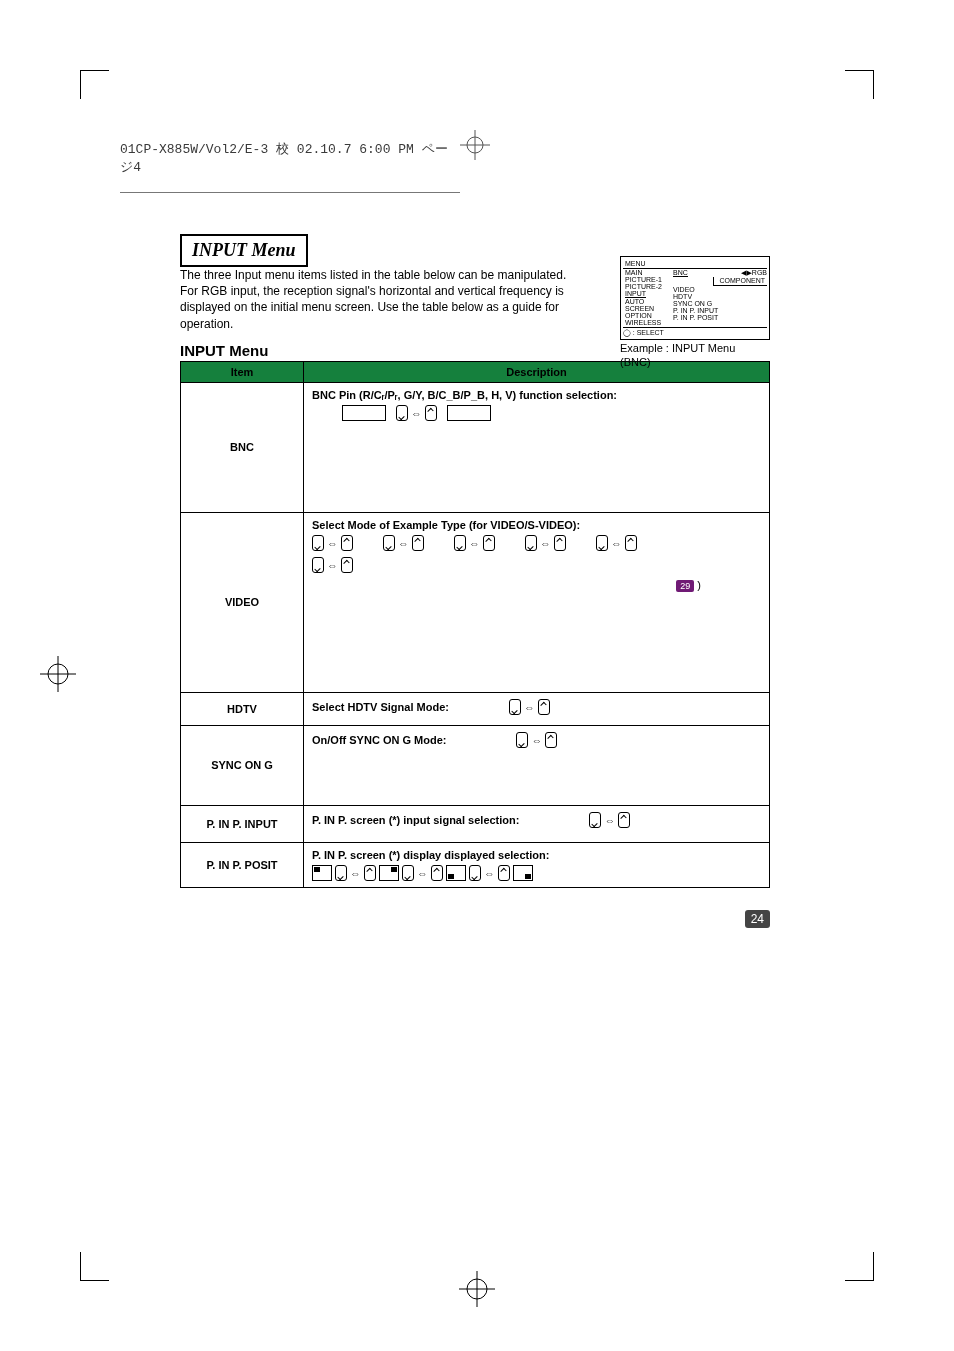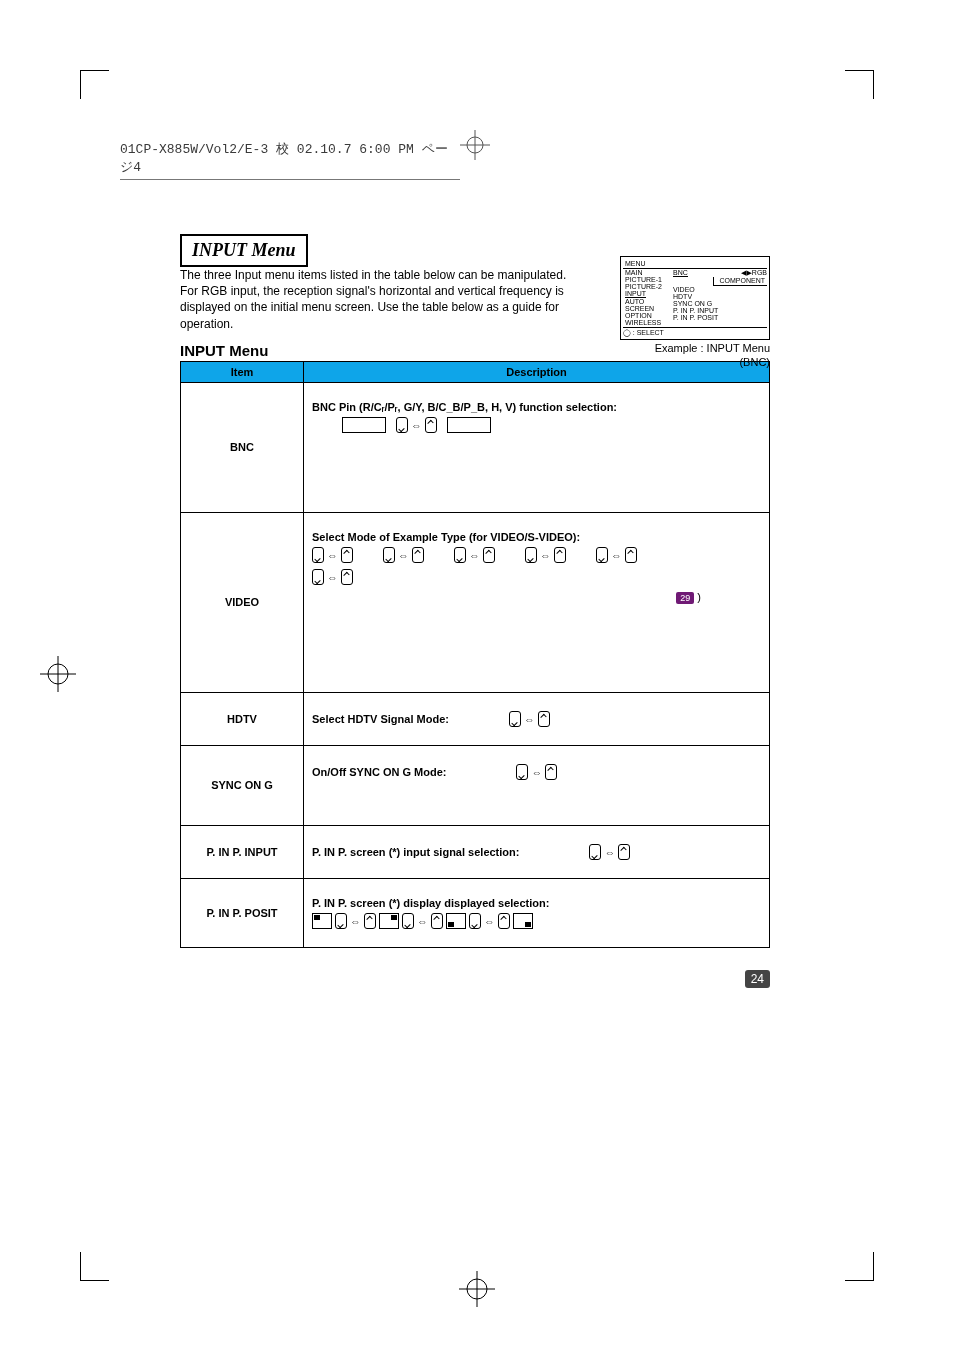--- a/index.html
+++ b/index.html
@@ -66,21 +66,21 @@
     transform: translateX(-50%);
   }
   .slugline {
     position: absolute;
     top: 140px;
     left: 120px;
     font-family: "Courier New", monospace;
     font-size: 13px;
     color: #3a3a3a;
     border-bottom: 1px solid #777;
-    padding-bottom: 3px;
+    padding-bottom: 16px;
     width: 340px;
   }
   .slugline-reg {
     position: absolute;
     top: 130px;
     left: 460px;
   }
   .content {
     position: absolute;
     top: 220px;
@@ -141,21 +141,21 @@
   }
   .menu-fig-sel {
     display: inline-block;
     border-bottom: 1px solid #000;
   }
   .menu-fig-sel2 {
     display: inline-block;
     border-bottom: 1px solid #000;
   }
   .menu-fig-cap {
-    text-align: right;
+    text-align: left;
     font-size: 11px;
     margin-top: 2px;
   }
   .sect-head {
     font-weight: bold;
     font-size: 15px;
     margin-top: 10px;
   }
   table.main {
     border-collapse: collapse;
@@ -164,31 +164,31 @@
   }
   table.main th, table.main td {
     border: 1.5px solid #000;
     font-size: 11px;
     vertical-align: top;
   }
   table.main th {
     text-align: center;
     font-weight: bold;
     padding: 4px;
-    background: #0ea5e9;
+    background: #15803d;
   }
   table.main td.item {
     width: 110px;
     text-align: center;
     vertical-align: middle;
     font-weight: bold;
     padding: 6px;
   }
   table.main td.desc {
-    padding: 18px 8px;
+    padding: 6px 8px;
   }
   .desc-title {
     font-weight: bold;
     margin-bottom: 4px;
   }
   .arrow-pair {
     display: inline-flex;
     align-items: center;
     gap: 3px;
     vertical-align: middle;

